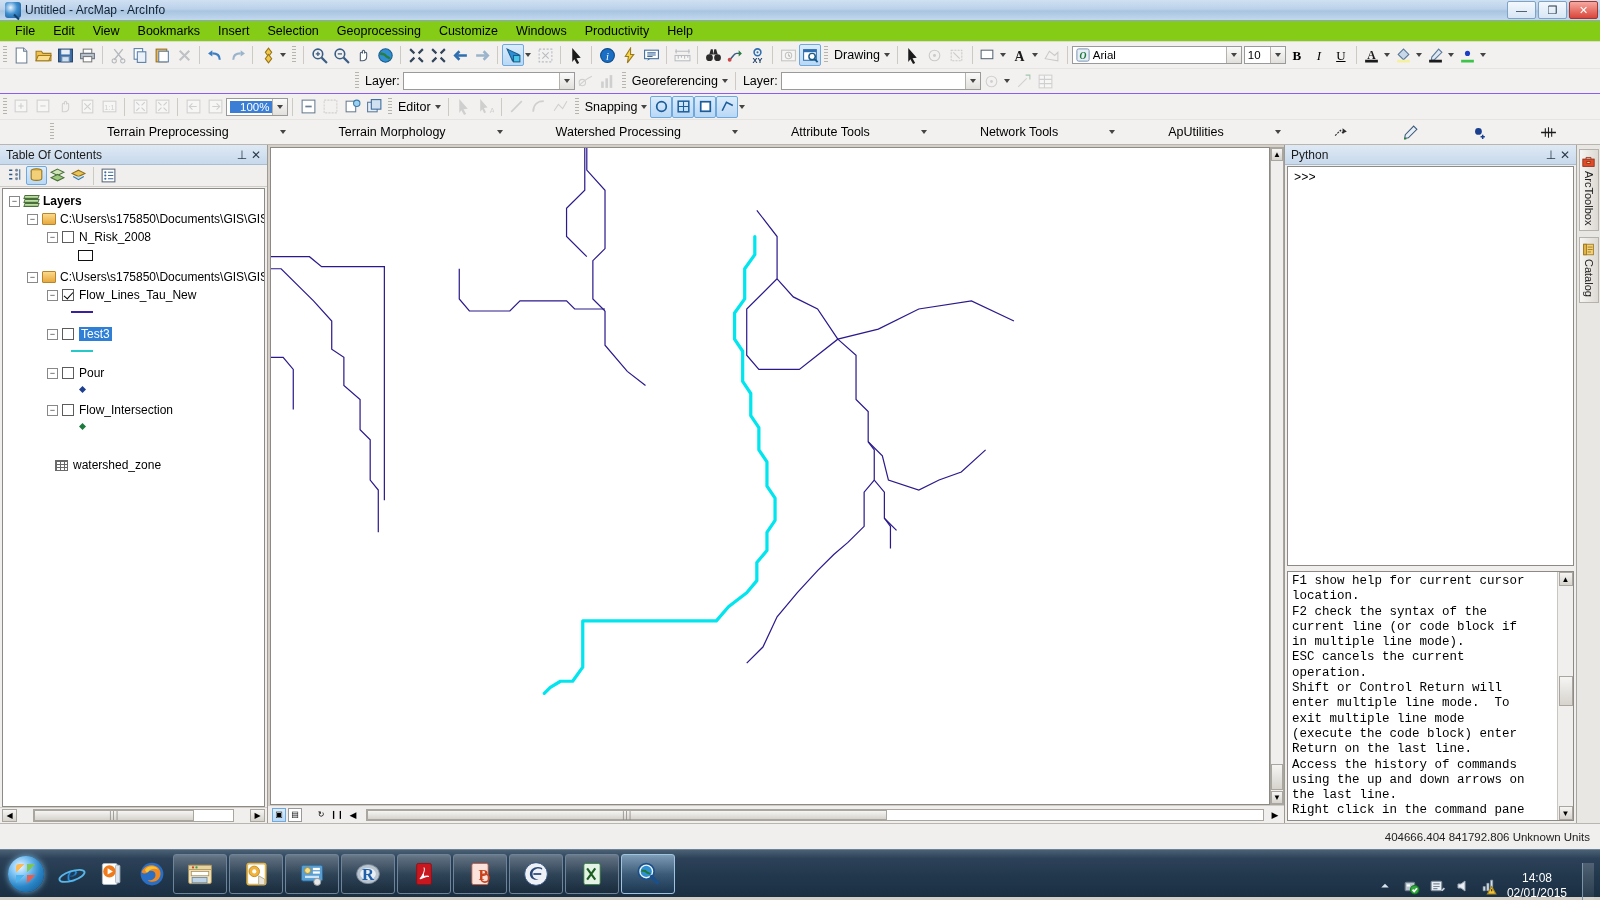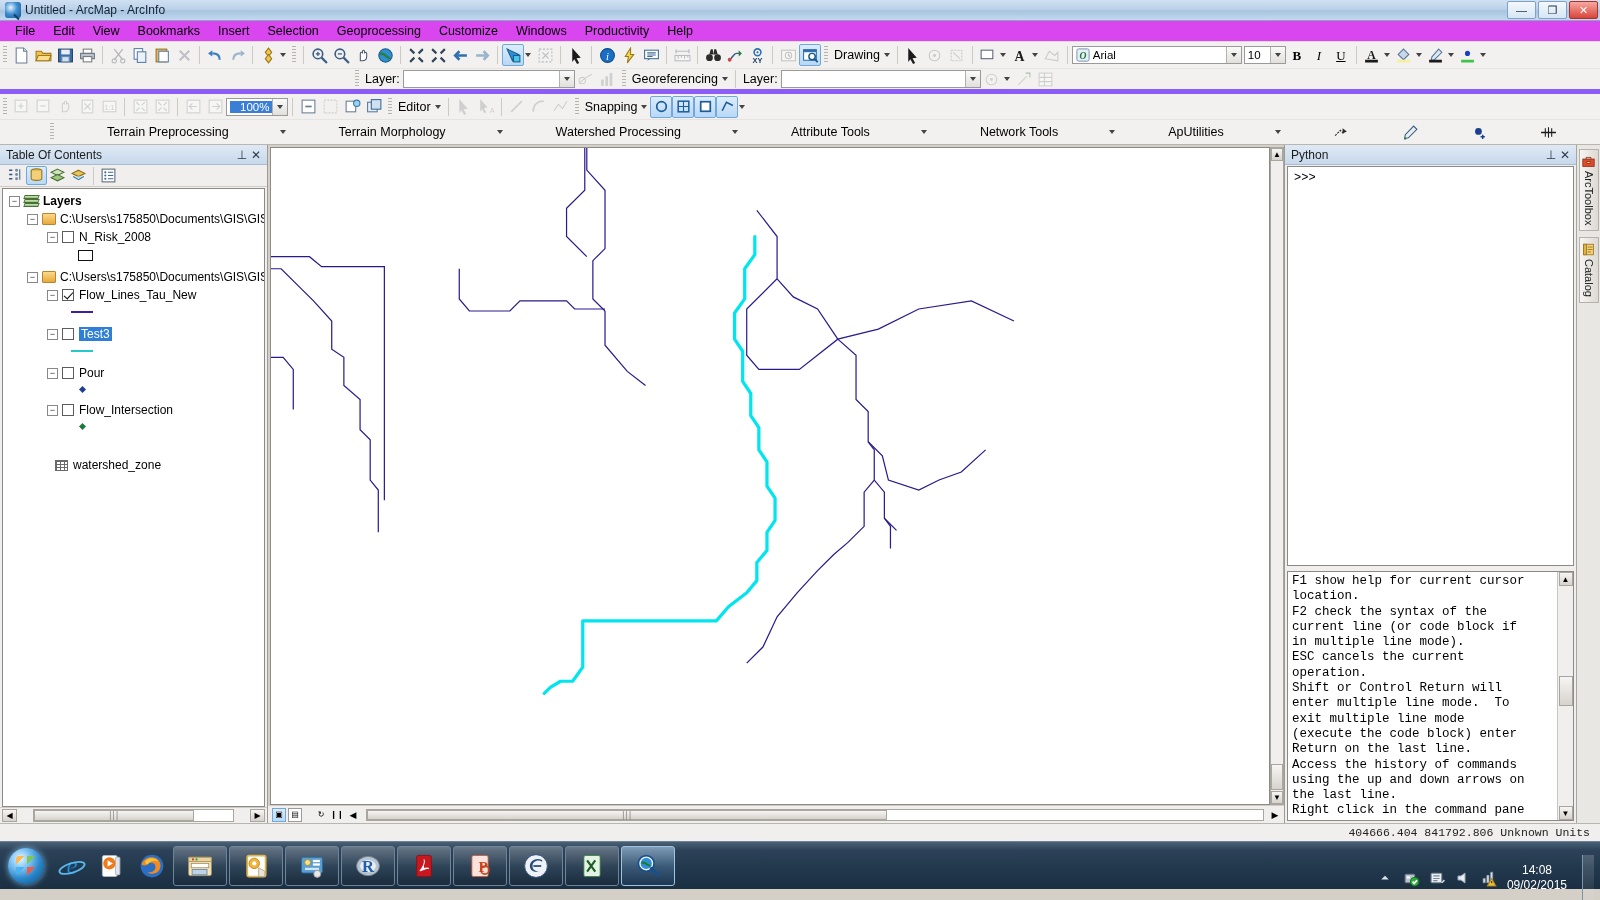--- a/index.html
+++ b/index.html
@@ -30,28 +30,28 @@
   .win-btns { position:absolute; right:2px; top:1px; display:flex; gap:2px; }
   .win-btn {
     width:29px;height:18px; border:1px solid #7ea3c4; border-radius:2px;
     background:linear-gradient(180deg,#f3f8fd,#d7e6f5);
     display:flex;align-items:center;justify-content:center;
     font-size:11px; color:#234; line-height:1;
   }
   .win-btn.close { background:linear-gradient(180deg,#f7a8a0,#d9453a); color:#fff; border-color:#a8352c;}
   
   #menubar {
-    height:21px; background:#d946ef; border-bottom:1px solid #dcdad5;
+    height:21px; background:#84cc16; border-bottom:1px solid #dcdad5;
     display:flex; align-items:center; padding-left:6px;
   }
   #menubar .mi { padding:2px 9px; font-size:12.5px; color:#000; white-space:nowrap; }
   
   .tbrow { background:#f2f1f0; display:flex; align-items:center; position:relative; }
   #tb1 { height:27px; border-bottom:1px solid #e6e4e0;}
-  #tb2 { height:25px; border-bottom:5px solid #8b5cf6;}
+  #tb2 { height:25px; border-bottom:1px solid #8b5cf6;}
   #tb3 { height:26px; border-bottom:1px solid #e6e4e0;}
   #tb4 { height:25px; border-bottom:1px solid #b9b6b0;gap:47px;}
   .grip { width:4px; height:18px; margin:0 3px; flex:none;
           background:repeating-linear-gradient(180deg,#b7b4ae 0 1px,transparent 1px 3px); }
   .sep { width:1px;height:18px;background:#cdcac4;margin:0 4px; flex:none;}
   .tbtn { width:22px;height:22px; display:flex;align-items:center;justify-content:center;
           flex:none; position:relative; font-size:13px; line-height:1;}
   .tbtn.act { border:1px solid #6ea8dc; background:linear-gradient(180deg,#dcecfb,#b9d8f5); border-radius:2px;}
   .tbtn.dis { opacity:.38; }
   .caret { width:0;height:0;border-left:3px solid transparent;border-right:3px solid transparent;
@@ -144,22 +144,22 @@
        background:linear-gradient(180deg,#f6f5f3,#d6d3cd);border:1px solid #a9a6a0;}
   .pvthumb{width:14px;height:30px;background:linear-gradient(180deg,#f6f5f3,#d6d3cd);border:1px solid #a9a6a0;}
   
   #rdock{width:24px;flex:none;background:#e9e7e3;border-left:1px solid #a9a6a0;
          display:flex;flex-direction:column;align-items:center;padding-top:4px;gap:6px;}
   .rtab{width:20px;background:linear-gradient(90deg,#f6f5f3,#ddd9d3);border:1px solid #b5b2ac;
         writing-mode:vertical-rl;text-orientation:mixed;font-size:11px;padding:5px 2px;color:#222;
         display:flex;align-items:center;gap:3px;}
   .rtab .ri{width:13px;height:13px;flex:none;}
   
-  #statusbar{height:18px;background:#f0efed;border-top:1px solid #b9b6b0;display:flex;
-             align-items:center;justify-content:flex-end;padding-right:10px;font-size:11.5px;color:#222;font-family:Liberation Mono, monospace;}
+  #statusbar{height:26px;background:#f0efed;border-top:1px solid #b9b6b0;display:flex;
+             align-items:center;justify-content:flex-end;padding-right:10px;font-size:11.5px;color:#222;}
   
   #taskbar{height:48px;width:100%;position:relative;
            background:linear-gradient(180deg,#4a6075 0%,#2d4258 18%,#22384d 55%,#1b2f42 100%);
            display:flex;align-items:center;border-top:1px solid #6b8299;}
   #startbtn{width:52px;height:46px;display:flex;align-items:center;justify-content:center;flex:none;}
   .orb{width:36px;height:36px;border-radius:50%;
        background:radial-gradient(circle at 34% 30%,#eaf6ff 0%,#7fc4f4 28%,#2a86c8 58%,#0d4e86 100%);
        box-shadow:0 0 6px rgba(140,210,255,.75);position:relative;}
   .orb:after{content:"";position:absolute;left:8px;top:8px;width:20px;height:20px;
        background:
@@ -1136,17 +1136,17 @@
       </span>
     <span class="trayic">
       <svg width="17" height="17" viewBox="0 0 16 16">
         <path d="M2 12h2V8H2zM5.5 12h2V5h-2zM9 12h2V2H9z" fill="#d8e4ee" stroke="#8a98a6" stroke-width=".6"></path>
         <path d="M10 8l4 7H6z" fill="#f2c33a" stroke="#a8861a"></path>
         <path d="M10 10.5v2" stroke="#4a3a10" stroke-width="1.2"></path>
         </svg>
       </span>
     <div id="clock">
       <div>14:08</div>
-      <div>09/02/2015</div>
+      <div>02/01/2015</div>
     </div>
     <div id="showdesk"></div>
   </div>
 </div>
 
 </body></html>

